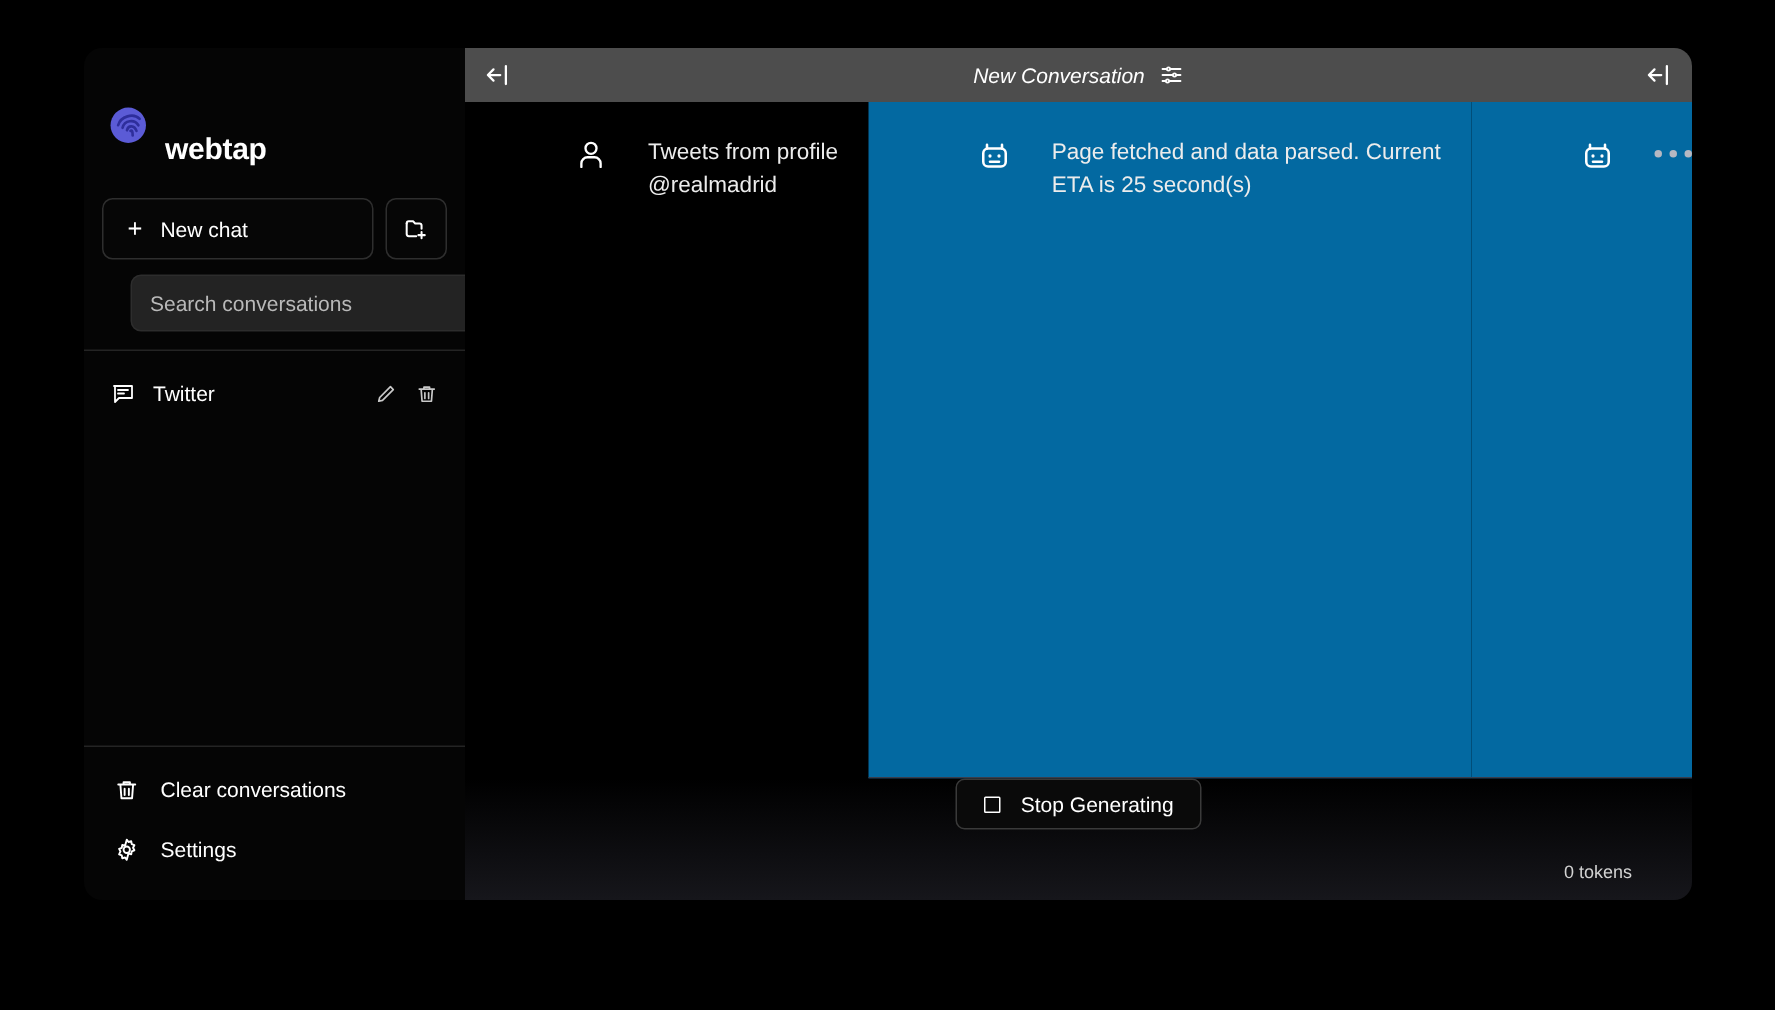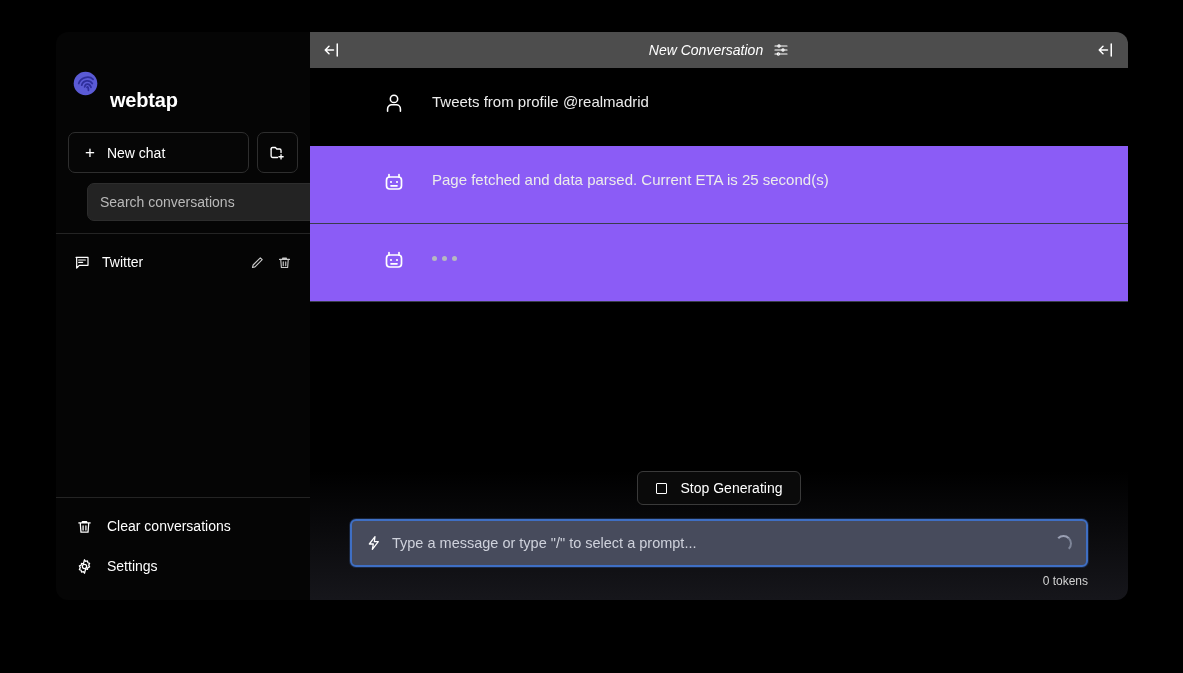--- a/index.html
+++ b/index.html
@@ -169,31 +169,31 @@
     color: #ffffff;
     font-size: 14px;
     font-style: italic;
   }
   .topbar-icon { cursor: pointer; display:flex; align-items:center; z-index: 2; }
 
   .messages {
     flex: 1;
     overflow-y: auto;
     display: flex;
-    flex-direction: column;
+    flex-direction: row;
   }
   .msg {
     display: flex;
     align-items: flex-start;
     gap: 26px;
     padding: 22px 0 22px 72px;
     min-height: 78px;
   }
   .msg.user { background: #000000; }
-  .msg.assistant { background: #8b5cf6; border-bottom: 1px solid #3a3d4b; }
+  .msg.assistant { background: #0369a1; border-bottom: 1px solid #3a3d4b; }
   .msg-avatar { flex-shrink: 0; width: 24px; display:flex; justify-content:center; padding-top: 1px;}
   .msg-text {
     color: #ececec;
     font-size: 15px;
     line-height: 1.45;
     padding-top: 1px;
   }
   .dots { display: flex; gap: 5px; align-items: center; padding-top: 10px; }
   .dot { width: 5px; height: 5px; border-radius: 50%; background: #b6b8c2; }
 
@@ -427,29 +427,20 @@
     </div>
 
     <div class="composer-zone">
       <div class="stop-row">
         <button class="stop-btn">
           <span class="stop-square"></span>
           <span>Stop Generating</span>
         </button>
       </div>
 
-      <div class="input-wrap">
-        <span class="bolt-icon">
-          <svg width="16" height="18" viewBox="0 0 24 24" fill="none" stroke="#ffffff" stroke-width="1.9" stroke-linecap="round" stroke-linejoin="round">
-            <path d="M13.5 2.5L5 13.5h6l-1.5 8 9-11.5h-6z"></path>
-          </svg>
-        </span>
-        <input class="msg-input" type="text" placeholder="Type a message or type &quot;/&quot; to select a prompt..." style="">
-        <span class="spinner"></span>
-      </div>
 
       <div class="token-row">
         <span class="token-count">0 tokens</span>
       </div>
     </div>
 
   </div>
 </div>
 
 </body></html>

